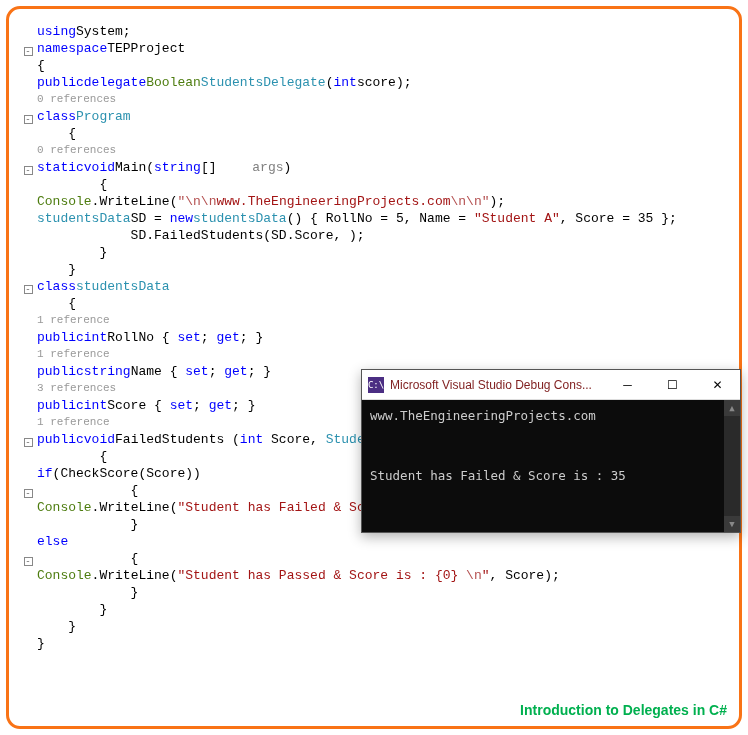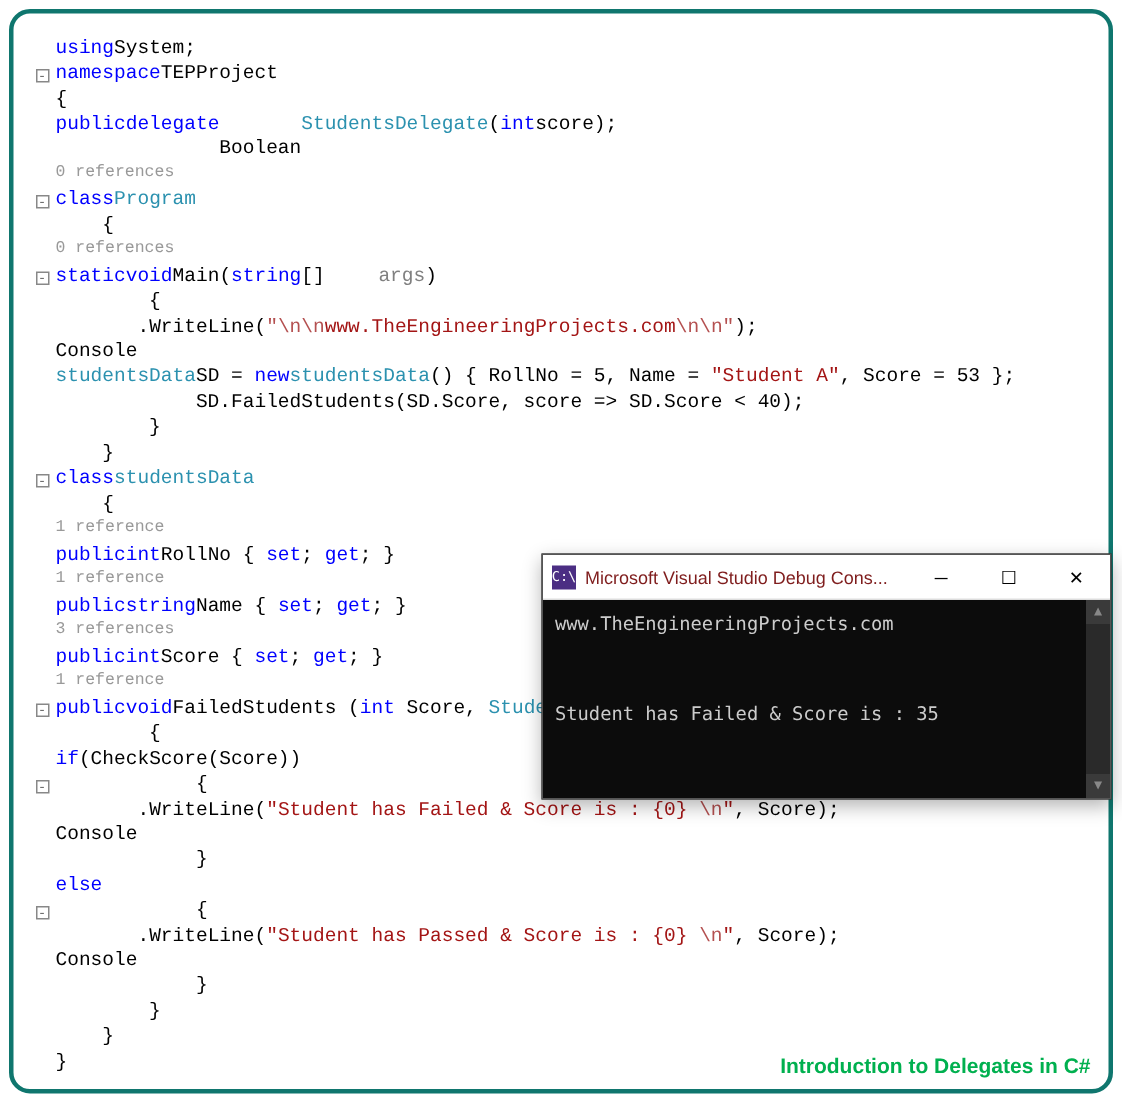--- a/index.html
+++ b/index.html
@@ -11,21 +11,21 @@
     height: 735px;
     position: relative;
     overflow: hidden;
   }
   .frame {
     position: absolute;
     top: 6px;
     left: 6px;
     right: 6px;
     bottom: 6px;
-    border: 3px solid #0f766e;
+    border: 3px solid #f97316;
     border-radius: 14px;
     background: #fff;
     padding: 14px 10px 10px 10px;
   }
   .code-area {
     line-height: 17px;
     position: relative;
   }
   .line {
     display: flex;
@@ -50,21 +50,21 @@
     color: #666;
     background: #fff;
     position: relative;
     top: 3px;
   }
   .codelens {
     color: #999;
     font-size: 11px;
   }
   .kw { color: #0000ff; }
-  .type { color: #000000; margin-top: 16px; }
+  .type { color: #4d7c0f; }
   .usertype { color: #2b91af; }
   .str { color: #a31515; }
   .esc { color: #b45050; }
   .param { color: #808080; margin-left: 28px; }
   .ident { color: #000; }
   .caption {
     position: absolute;
     right: 12px;
     bottom: 8px;
     color: #00b04f;
@@ -168,23 +168,23 @@
 <div class="line"><span class="gutter"><span class="box">-</span></span><span class="kw">namespace</span> <span class="ident">TEPProject</span></div>
 <div class="line"><span class="gutter"></span>{</div>
 <div class="line"><span class="gutter"></span>    <span class="kw">public</span> <span class="kw">delegate</span> <span class="type">Boolean</span> <span class="usertype">StudentsDelegate</span>(<span class="kw">int</span> <span>score</span>);</div>
 <div class="line"><span class="gutter"></span>    <span class="codelens">0 references</span></div>
 <div class="line"><span class="gutter"><span class="box">-</span></span>    <span class="kw">class</span> <span class="usertype">Program</span></div>
 <div class="line"><span class="gutter"></span>    {</div>
 <div class="line"><span class="gutter"></span>        <span class="codelens">0 references</span></div>
 <div class="line"><span class="gutter"><span class="box">-</span></span>        <span class="kw">static</span> <span class="kw">void</span> <span>Main</span>(<span class="kw">string</span>[] <span class="param">args</span>)</div>
 <div class="line"><span class="gutter"></span>        {</div>
 <div class="line"><span class="gutter"></span>            <span class="type">Console</span>.<span>WriteLine</span>(<span class="str"><span class="esc">"\n\n</span>www.TheEngineeringProjects.com<span class="esc">\n\n"</span></span>);</div>
-<div class="line"><span class="gutter"></span>            <span class="usertype">studentsData</span> <span>SD</span> = <span class="kw">new</span> <span class="usertype">studentsData</span>() { RollNo = <span>5</span>, Name = <span class="str">"Student A"</span>, Score = <span>53</span> };</div>
-<div class="line"><span class="gutter"></span></div>
-<div class="line"><span class="gutter"></span>            SD.<span>FailedStudents</span>(SD.Score, <span>score =&gt; SD.Score &lt; 40</span>);</div>
+<div class="line"><span class="gutter"></span>            <span class="usertype">studentsData</span> <span>SD</span> = <span class="kw">new</span> <span class="usertype">studentsData</span>() { RollNo = <span>5</span>, Name = <span class="str">"Student A"</span>, Score = <span>35</span> };</div>
+<div class="line"><span class="gutter"></span></div>
+<div class="line"><span class="gutter"></span>            SD.<span>FailedStudents</span>(SD.Score, );</div>
 <div class="line"><span class="gutter"></span>        }</div>
 <div class="line"><span class="gutter"></span></div>
 <div class="line"><span class="gutter"></span>    }</div>
 <div class="line"><span class="gutter"></span></div>
 <div class="line"><span class="gutter"><span class="box">-</span></span>    <span class="kw">class</span> <span class="usertype">studentsData</span></div>
 <div class="line"><span class="gutter"></span>    {</div>
 <div class="line"><span class="gutter"></span>        <span class="codelens">1 reference</span></div>
 <div class="line"><span class="gutter"></span>        <span class="kw">public</span> <span class="kw">int</span> <span>RollNo</span> { <span class="kw">set</span>; <span class="kw">get</span>; }</div>
 <div class="line"><span class="gutter"></span>        <span class="codelens">1 reference</span></div>
 <div class="line"><span class="gutter"></span>        <span class="kw">public</span> <span class="kw">string</span> <span>Name</span> { <span class="kw">set</span>; <span class="kw">get</span>; }</div>

